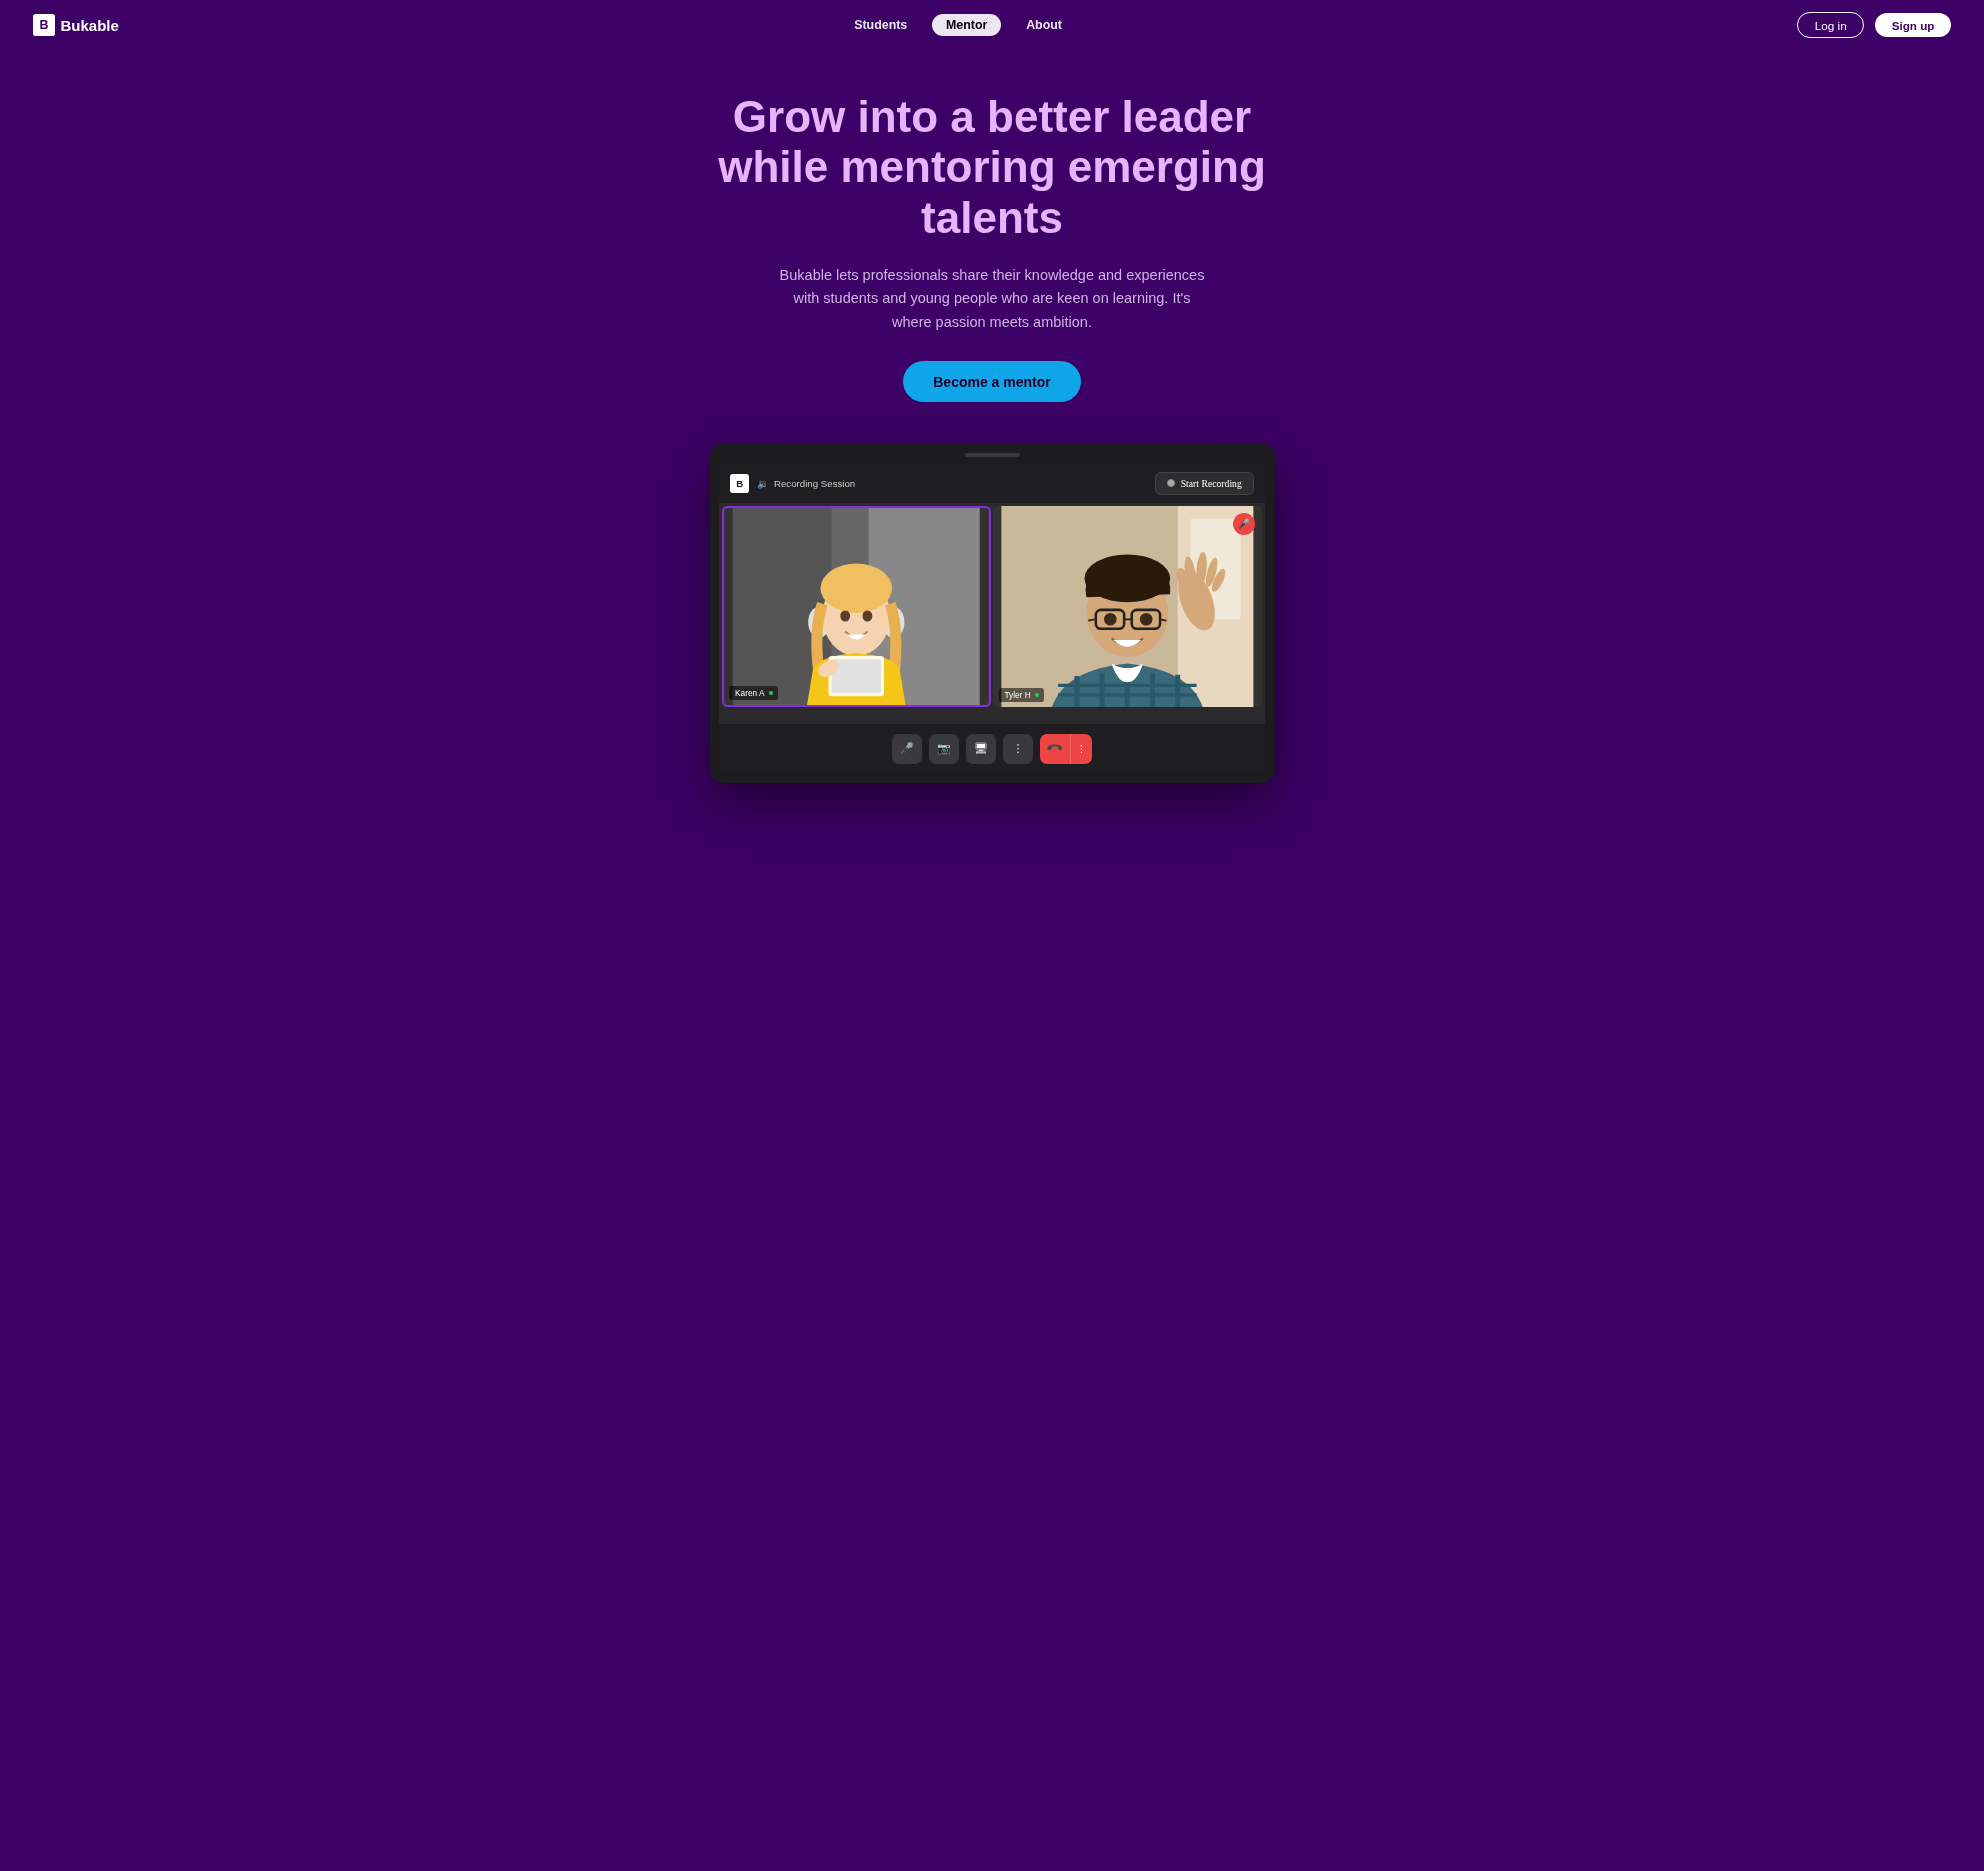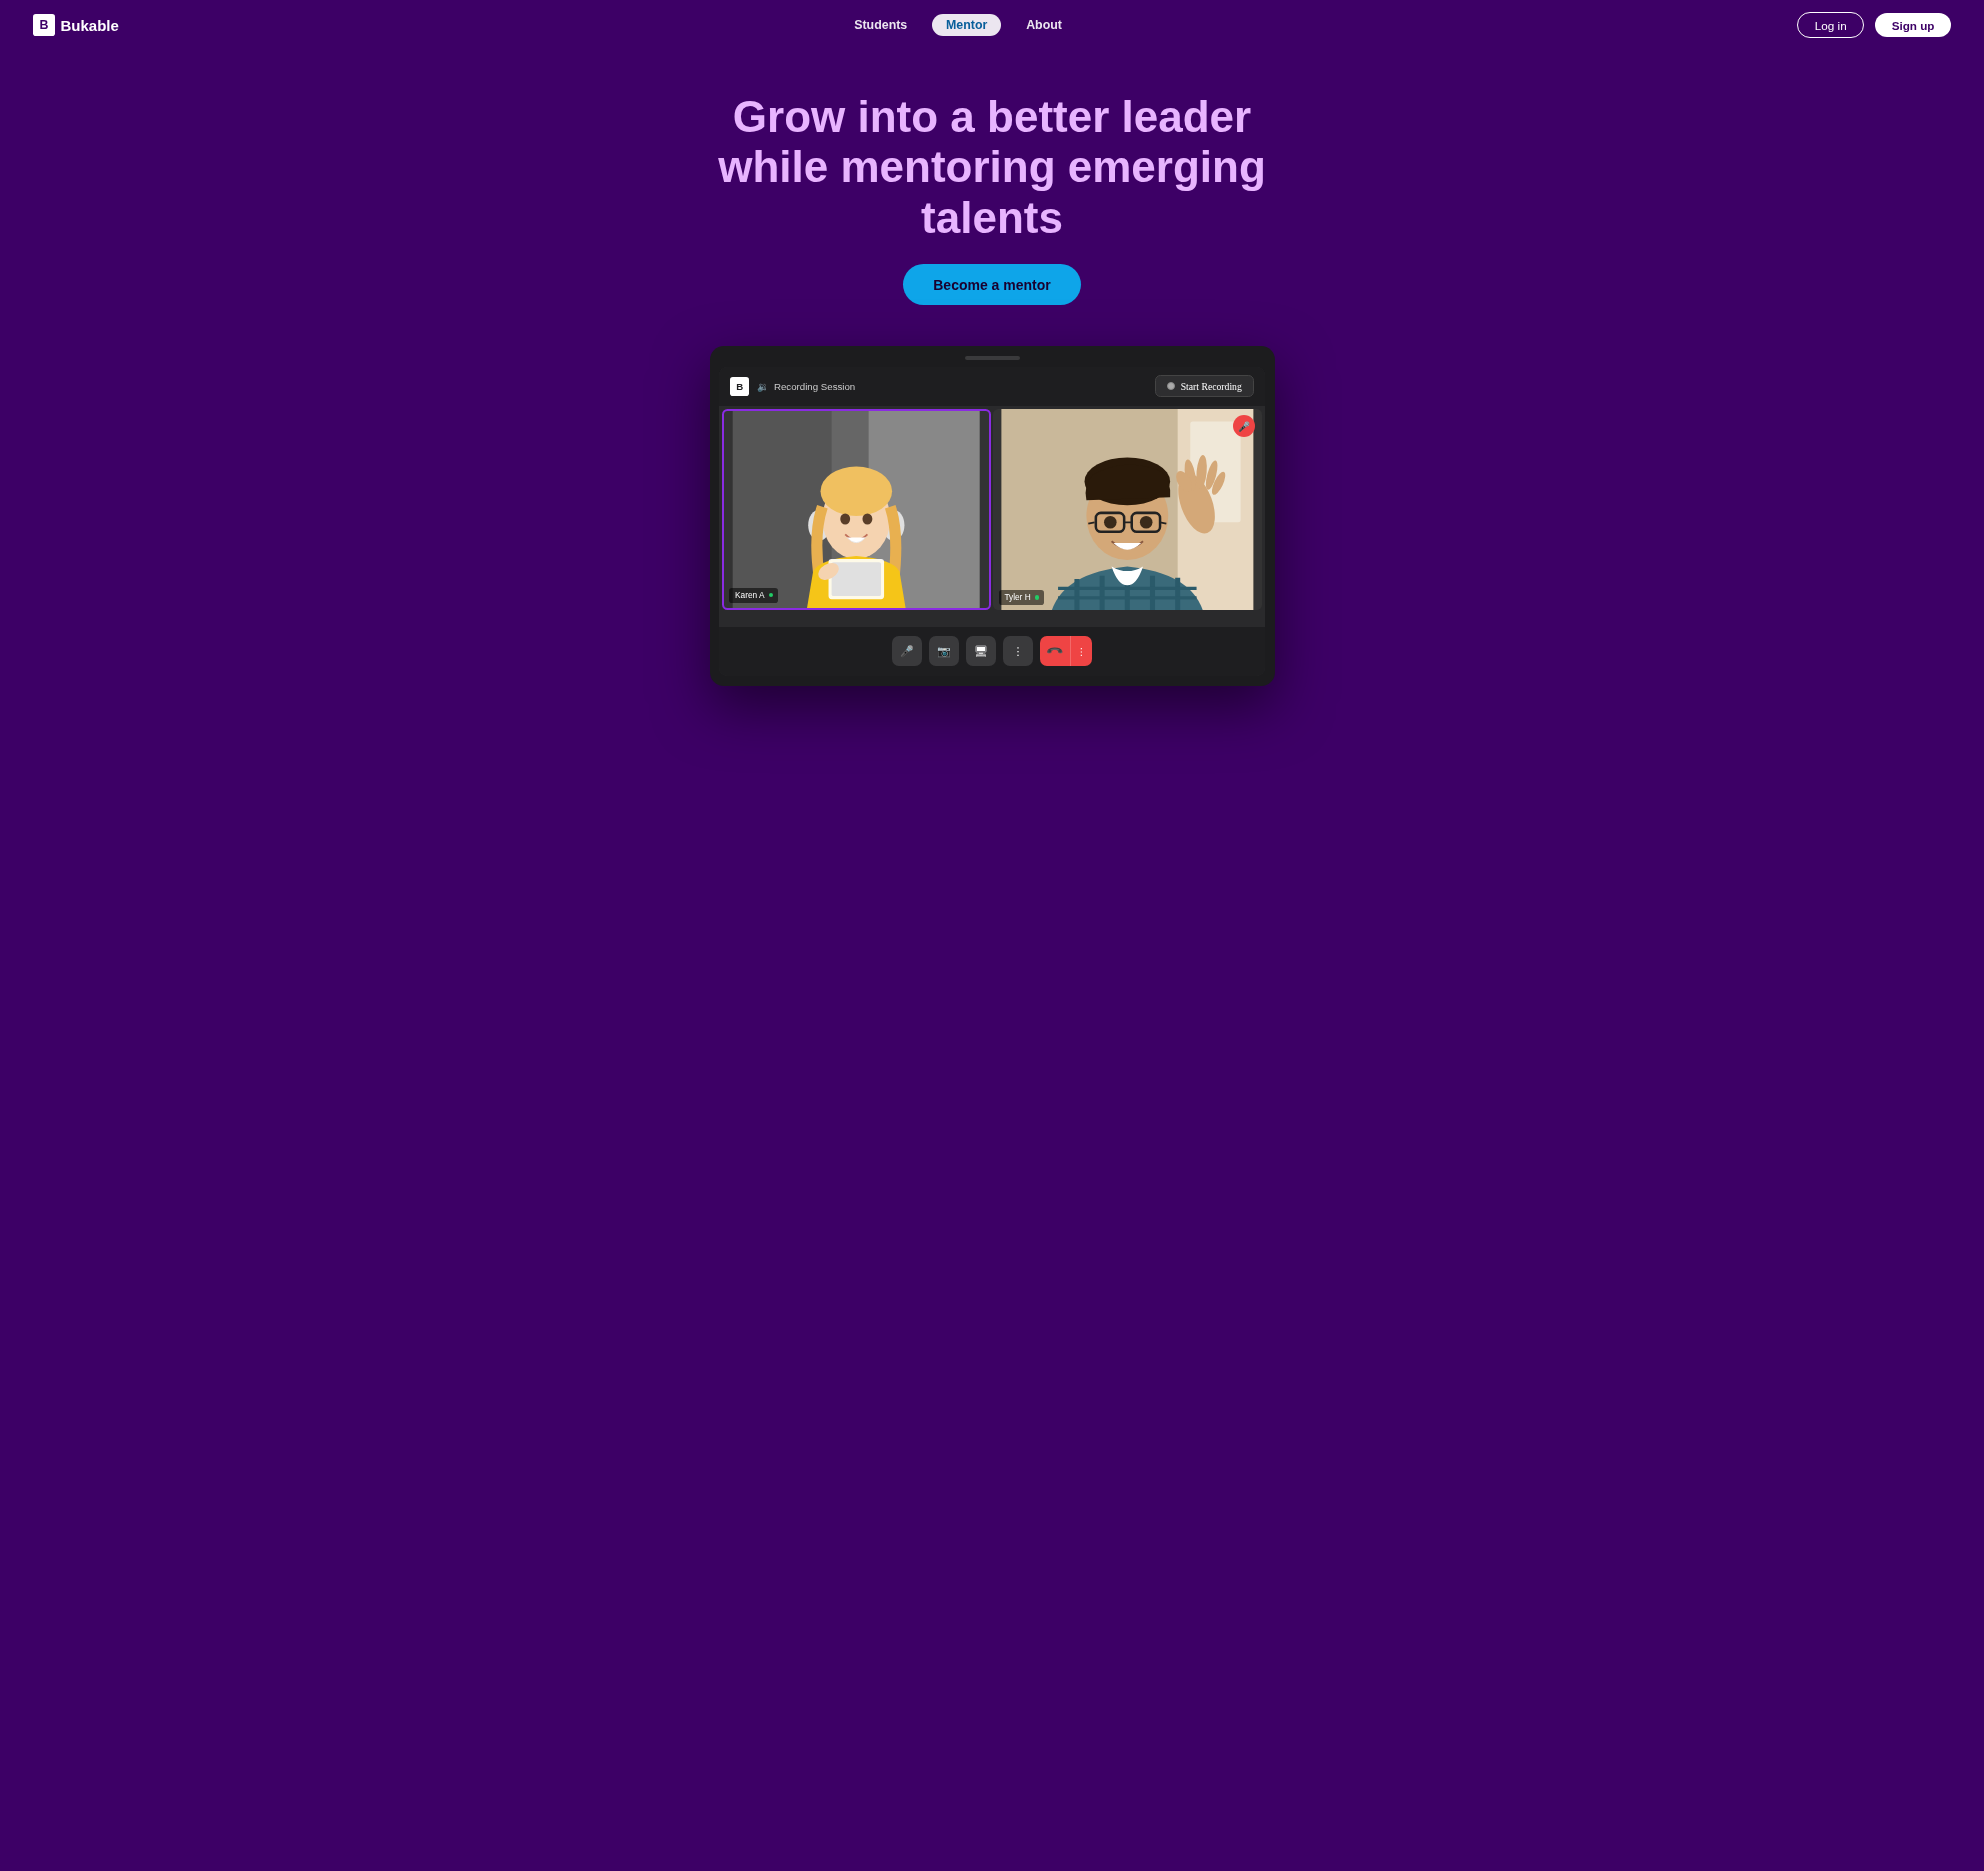--- a/index.html
+++ b/index.html
@@ -55,21 +55,21 @@
     .nav-links li a {
       color: white;
       text-decoration: none;
       font-size: 12.4px;
       opacity: 0.9;
       font-weight: bold;
     }
 
     .nav-links .active-link {
       background: white;
-      color: #0369a1;
+      color: #000000;
       padding: 4.1px 13.8px;
       border-radius: 689px;
       font-weight: 600;
     }
 
     .nav-actions {
       display: flex;
       align-items: center;
       gap: 11px;
     }
@@ -382,20 +382,21 @@
   </ul>
 
   <div class="nav-actions">
     <button class="btn-login">Log in</button>
     <button class="btn-signup">Sign up</button>
   </div>
 </nav>
 
 <section class="hero">
   <h1>Grow into a better leader while mentoring emerging talents</h1>
+  <p>Bukable lets professionals share their knowledge and experiences with students and young people who are keen on learning. It's where passion meets ambition.</p>
   <button class="btn-cta">Become a mentor</button>
 </section>
 
 <div class="video-wrapper">
   <div class="tablet-frame">
     <div class="tablet-bar">
       <div class="tablet-notch"></div>
     </div>
 
     <div class="video-app">

